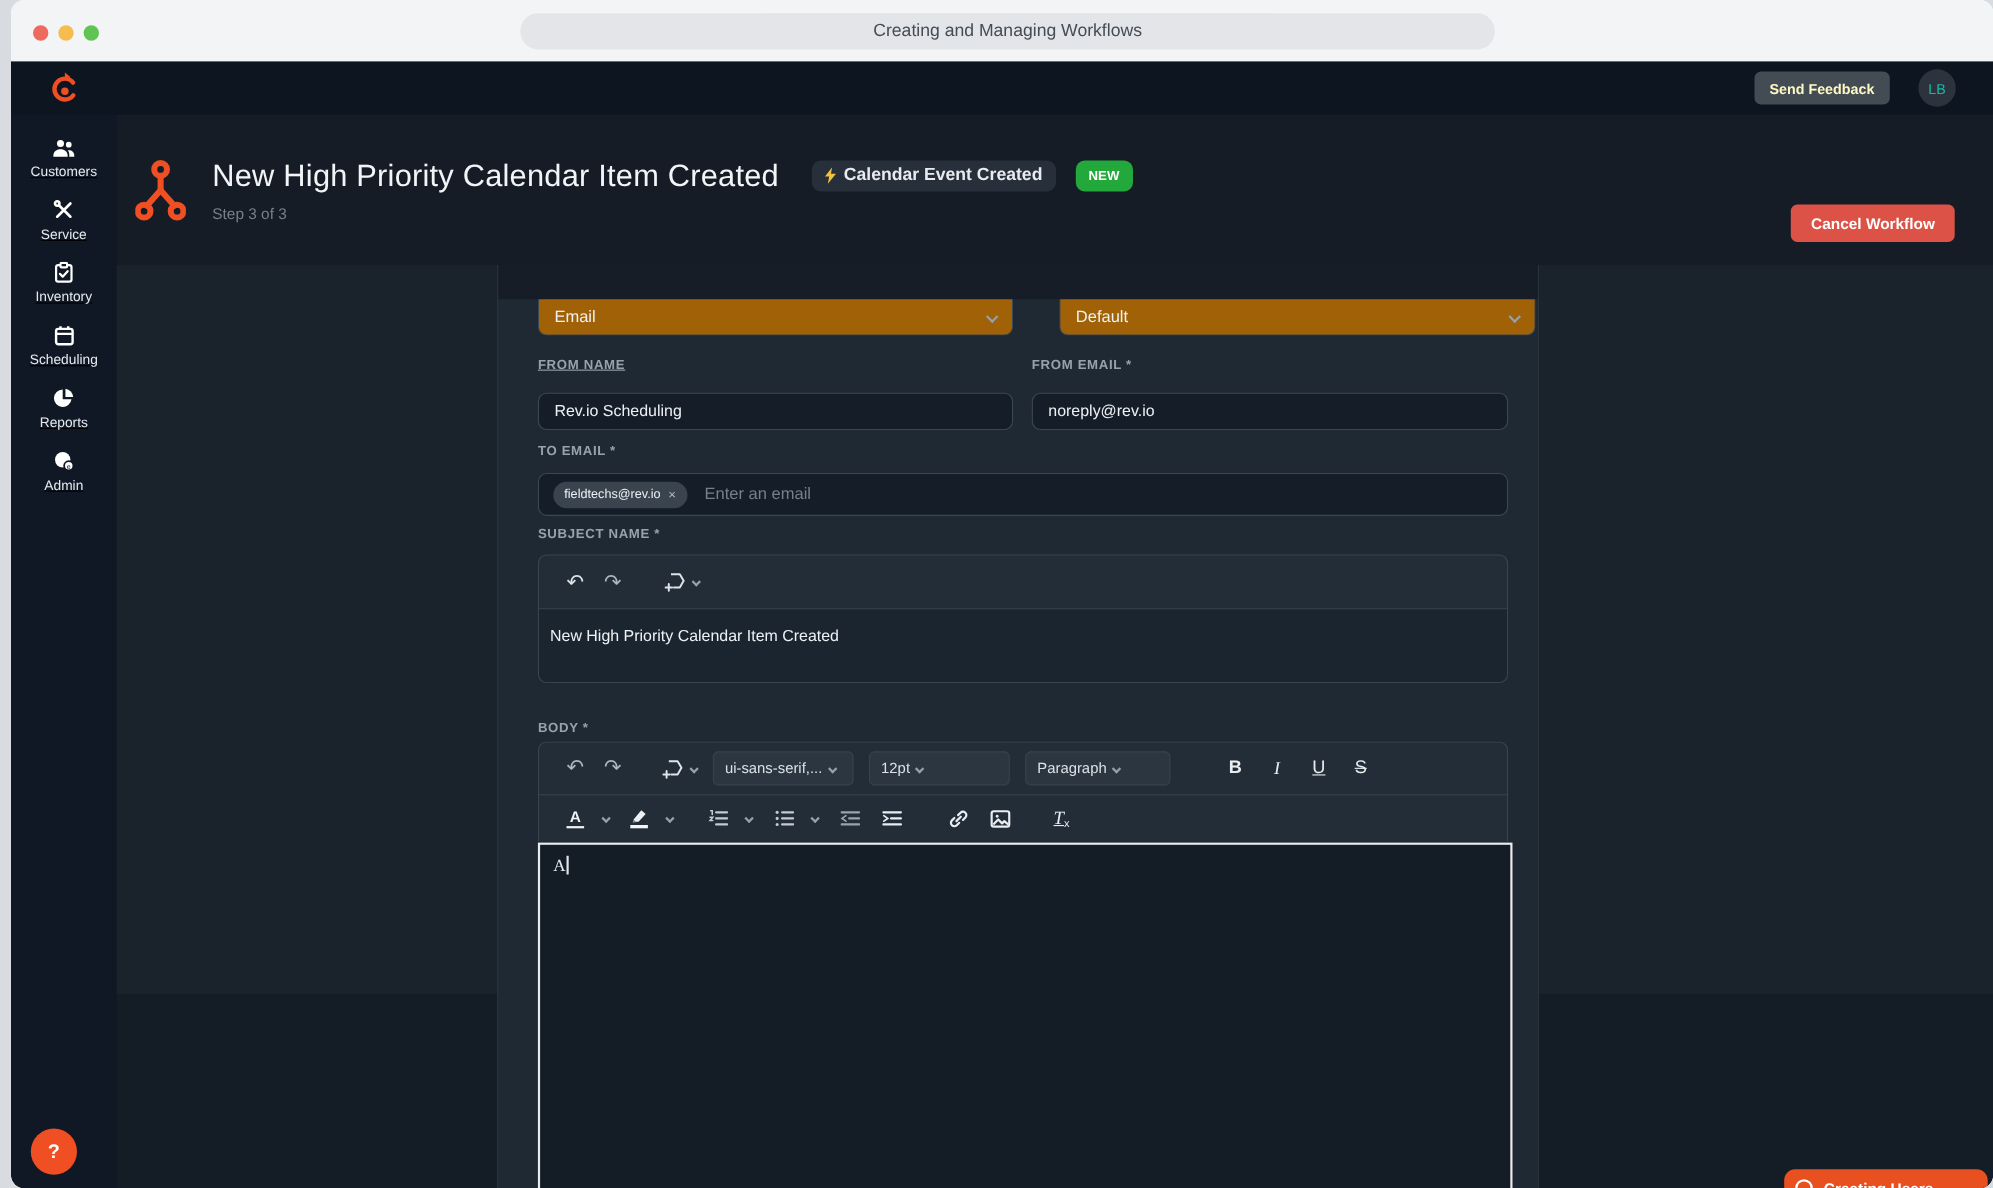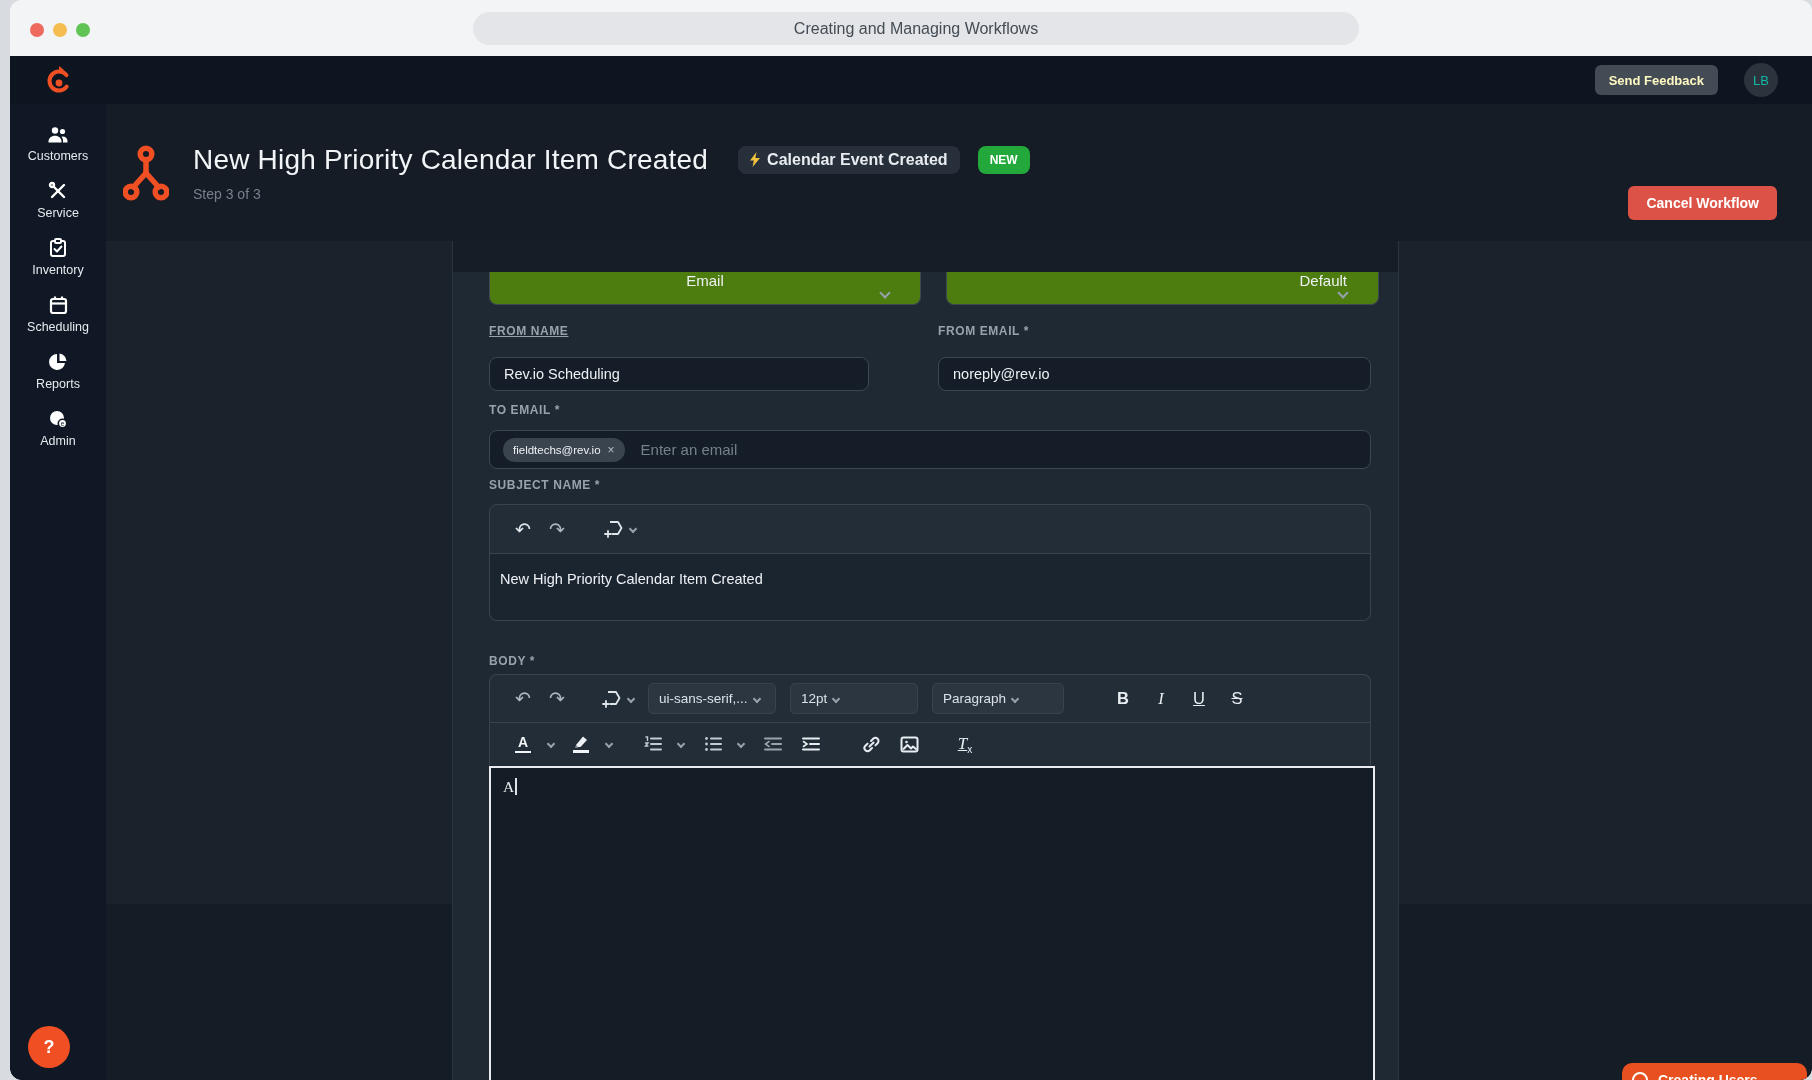--- a/index.html
+++ b/index.html
@@ -18,21 +18,21 @@
 
   
   #topbar { position:absolute; left:0; top:0; right:0; height:48px; background:#0d1520; }
   #logo { position:absolute; left:36px; top:9px; }
   #send-feedback { position:absolute; right:94px; top:9px; height:30px; padding:0 14px; background:#434b54; border:none;
     border-radius:6px; color:#fef9c3; font-weight:bold; font-size:13px; font-family:inherit; display:flex; align-items:center; }
   #avatar { position:absolute; right:34px; top:7px; width:34px; height:34px; border-radius:50%; background:#2c333d;
     color:#14b8a6; font-size:13px; display:flex; align-items:center; justify-content:center; }
 
   
-  #sidebar { position:absolute; left:0; top:48px; width:96px; bottom:0; background:#0f1824; display:flex; flex-direction:column; align-items:flex-end; padding-top:22px; }
+  #sidebar { position:absolute; left:0; top:48px; width:96px; bottom:0; background:#0f1824; display:flex; flex-direction:column; align-items:flex-end; padding-top:22px;text-decoration:underline; }
   .side-item { width:96px; display:flex; flex-direction:column; align-items:center; gap:5px; margin-bottom:18px; cursor:pointer; }
   .side-item span.lab { color:#e5eaee; font-size:12.5px; }
   #help-btn { position:absolute; left:18px; bottom:12px; width:42px; height:42px; border-radius:50%; background:#f04f24;
     color:#fff; font-weight:bold; font-size:18px; display:flex; align-items:center; justify-content:center; }
 
   
   #wf-header { position:absolute; left:96px; top:48px; right:0; height:137px; background:#151c26; display:flex; align-items:center; }
   #wf-icon { margin-left:17px; }
   #wf-titleblock { margin-left:24px; }
   #wf-title { color:#f2f5f7; font-size:28px; letter-spacing:.2px; }
@@ -47,21 +47,21 @@
   
   #main { position:absolute; left:96px; top:185px; right:0; bottom:0; }
   .canvas { position:absolute; top:0; bottom:0; background:linear-gradient(#1a222b 0 663px, #141c25 663px 100%); }
   #canvas-left { left:0; width:346px; }
   #canvas-right { left:1293px; right:0; }
 
   
   #panel { position:absolute; left:346px; width:947px; top:0; bottom:0; background:#1f2933; border-left:1px solid #2b3540; border-right:1px solid #2b3540; }
   #panel-topmask { position:absolute; left:0; top:0; width:100%; height:31px; background:#161d27; }
   .lbl { position:absolute; color:#98a2ac; font-size:12px; font-weight:bold; letter-spacing:.6px; }
-  .sel { position:absolute; background:#4d7c0f; border:1px solid #3d4751; display:flex; align-items:center; color:#eef1f4; font-size:15px; padding:0 31px;flex-direction:column; }
+  .sel { position:absolute; background:#a16207; border:1px solid #3d4751; display:flex; align-items:center; color:#eef1f4; font-size:15px; padding:0 14px; }
   .sel.cut { top:31px; height:33px; border-top:none; border-radius:0 0 8px 8px; }
   .inp { position:absolute; top:116px; height:34px; background:#151e28; border:1px solid #3d4751; border-radius:8px;
     display:flex; align-items:center; padding:0 14px; color:#eef1f4; font-size:14.5px; }
   .chev { width:8px; height:8px; border-right:2px solid #97a1ab; border-bottom:2px solid #97a1ab; transform:rotate(45deg); margin-left:auto; flex:none; }
   .chev.sm { width:6px; height:6px; margin-left:6px; }
 
   #to-field { position:absolute; left:36px; top:189px; width:882px; height:39px; background:#151e28; border:1px solid #3d4751; border-radius:8px; display:flex; align-items:center; padding:0 13px; }
   #to-chip { height:24px; background:#3a444f; border-radius:12px; display:flex; align-items:center; gap:7px; padding:0 10px; color:#eef1f4; font-size:11.5px; }
   #to-chip .x { color:#b6bec7; font-size:12px; cursor:pointer; }
   #to-placeholder { color:#768089; font-size:15px; margin-left:16px; }
@@ -229,28 +229,28 @@
       <div class="canvas" id="canvas-left"></div>
       <div class="canvas" id="canvas-right"></div>
 
       <div id="panel">
         <div id="panel-topmask"></div>
 
         <div class="sel cut" style="left:36px; width:432px;">
           <span>Email</span>
           <span class="chev"></span>
         </div>
-        <div class="sel cut" style="left:493px; width:433px;align-items:flex-end;">
+        <div class="sel cut" style="left:510px; width:433px;">
           <span>Default</span>
           <span class="chev"></span>
         </div>
 
         <div class="lbl" style="left:36px; top:83px;text-decoration:underline;">FROM NAME</div>
         <div class="lbl" style="left:485px; top:83px;">FROM EMAIL *</div>
-        <div class="inp" style="left:36px; width:380px;">
+        <div class="inp" style="left:36px; width:432px;">
           <span>Rev.io Scheduling</span>
         </div>
         <div class="inp" style="left:485px; width:433px;">
           <span>noreply@rev.io</span>
         </div>
 
         <div class="lbl" style="left:36px; top:162px;">TO EMAIL *</div>
         <div id="to-field">
           <div id="to-chip">
             <span>fieldtechs@rev.io</span>

